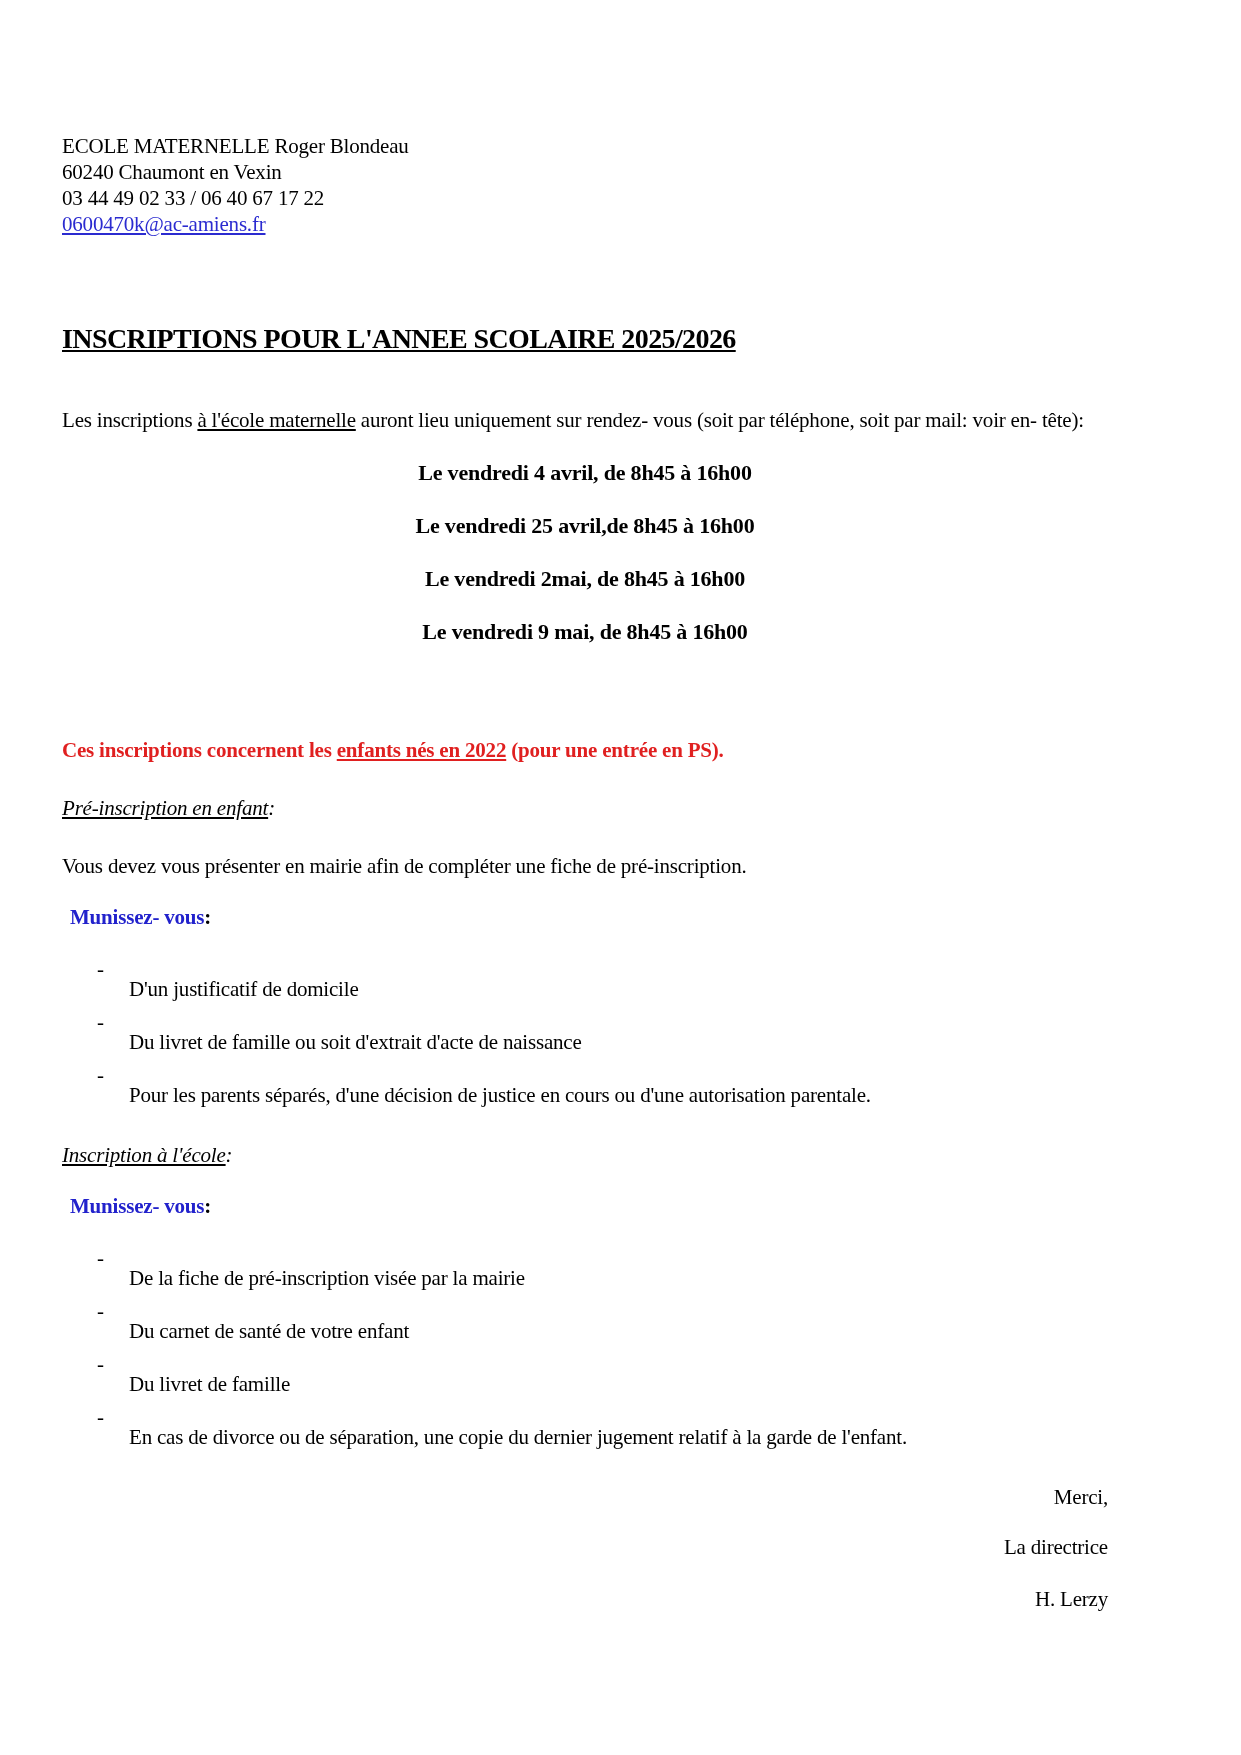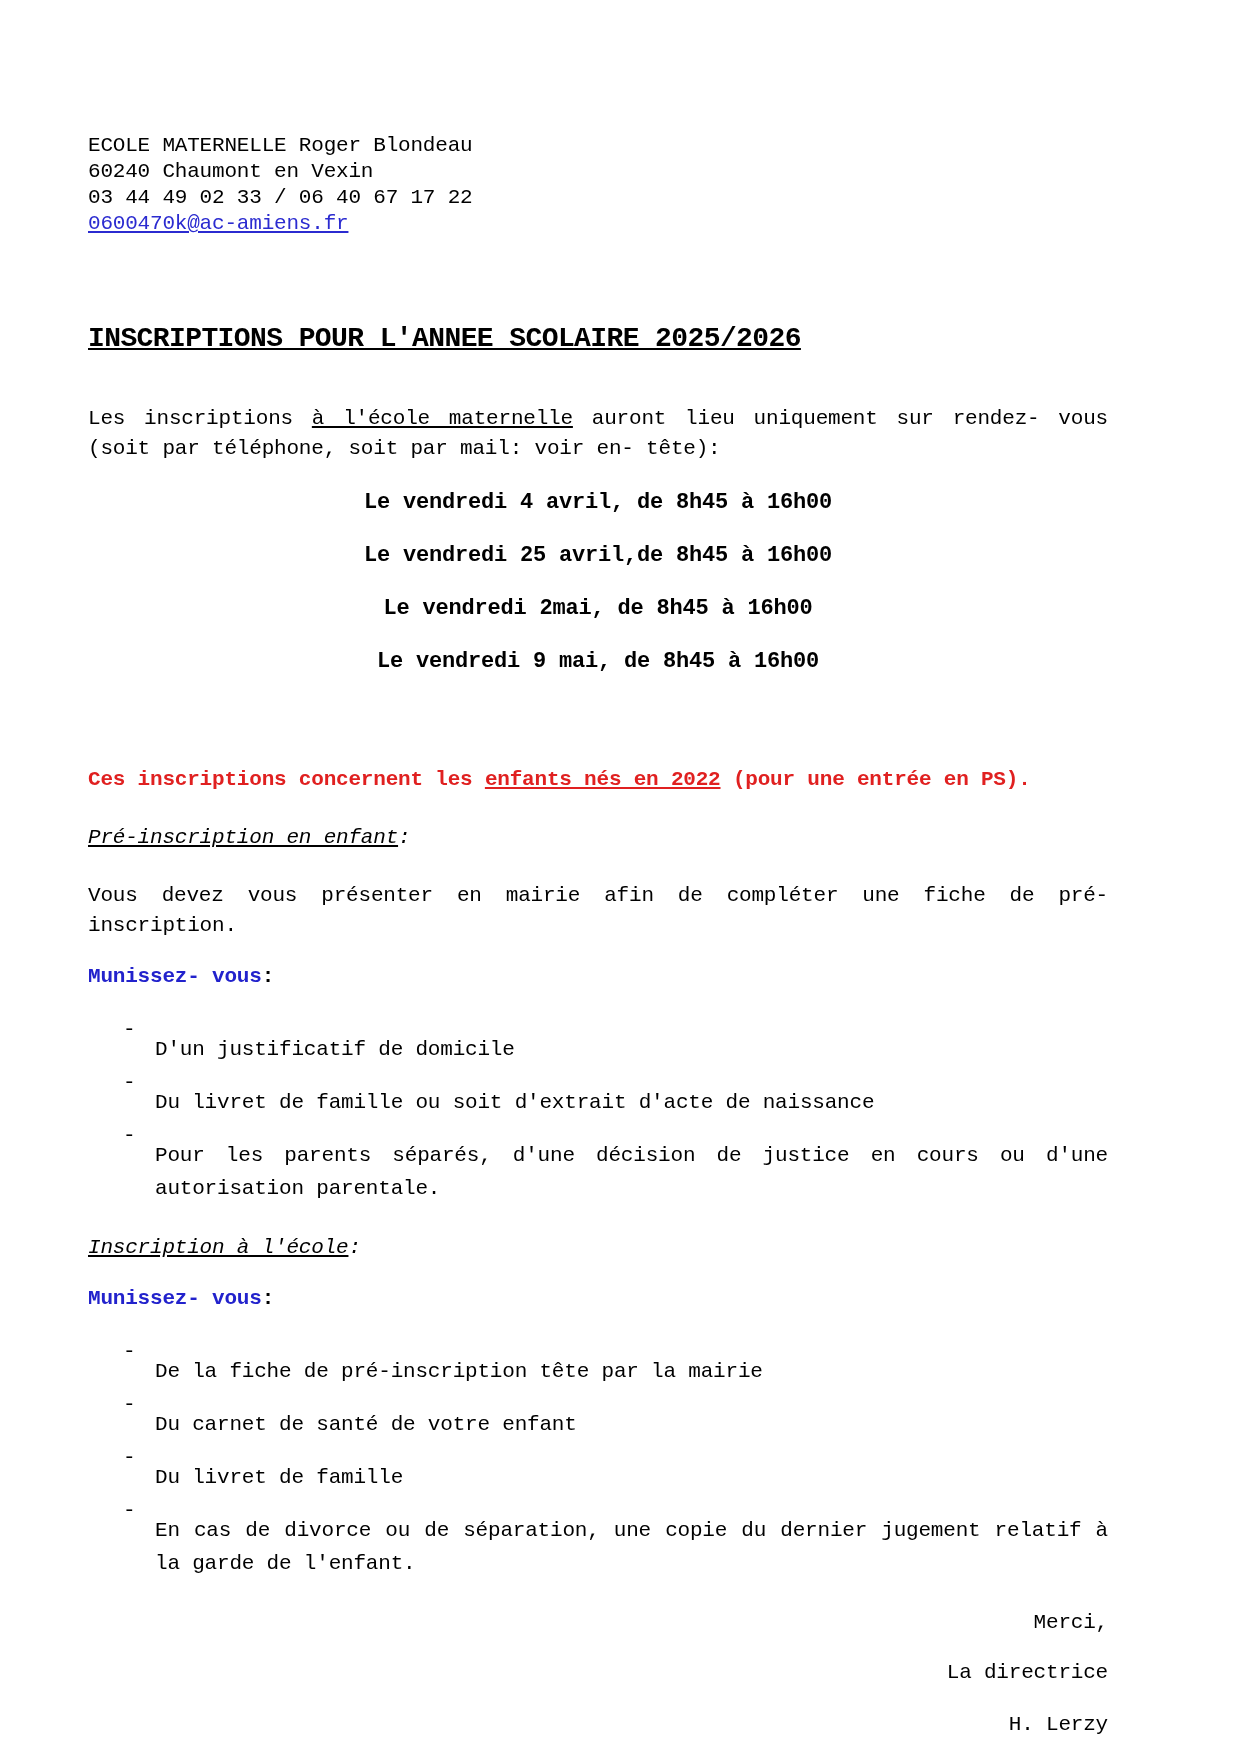--- a/index.html
+++ b/index.html
@@ -10,24 +10,24 @@
   }
   *{ box-sizing:border-box; }
   html,body{ margin:0; padding:0; background:#ffffff; }
   .page{
     position:relative;
     width:1241px;
     height:1755px;
     margin:0 auto;
     background:#ffffff;
     color:var(--text);
-    font-family:Liberation Mono, monospace;
+    font-family:Liberation Serif, serif;
     font-size:21px;
     letter-spacing:-0.2px;
-    padding:133px 133px 0 88px;
+    padding:133px 133px 0 62px;
     overflow:hidden;
   }
 
   
   .header{ font-size:21px; line-height:26px; }
   .header p{ margin:0; }
   .email-link{ color:var(--link); text-decoration:underline; cursor:pointer; }
 
   
   .title{
@@ -77,21 +77,21 @@
     margin-top:28px;
     line-height:30px;
     text-align:justify;
   }
 
   .munissez{
     margin-top:16px;
     font-weight:bold;
     line-height:30px;
   }
-  .munissez .blue{ color:var(--accent-blue); }
+  .munissez .blue{ color:var(--accent-blue);margin-left:8px; }
 
   
   .doc-list{ margin-top:12px; }
   .doc-list .row{
     display:flex;
     line-height:33px;
   }
   .doc-list .dash{
     flex:none;
     width:67px;
@@ -153,21 +153,21 @@
     </div>
   </div>
 
   <p class="section-heading"><span class="u">Inscription à l'école</span><span>:</span></p>
 
   <p class="munissez"><span class="blue">Munissez- vous</span><span>:</span></p>
 
   <div class="doc-list">
     <div class="row">
       <span class="dash">-</span>
-      <span class="txt">De la fiche de pré-inscription tête par la mairie</span>
+      <span class="txt">De la fiche de pré-inscription visée par la mairie</span>
     </div>
     <div class="row">
       <span class="dash">-</span>
       <span class="txt">Du carnet de santé de votre enfant</span>
     </div>
     <div class="row">
       <span class="dash">-</span>
       <span class="txt">Du livret de famille</span>
     </div>
     <div class="row">

